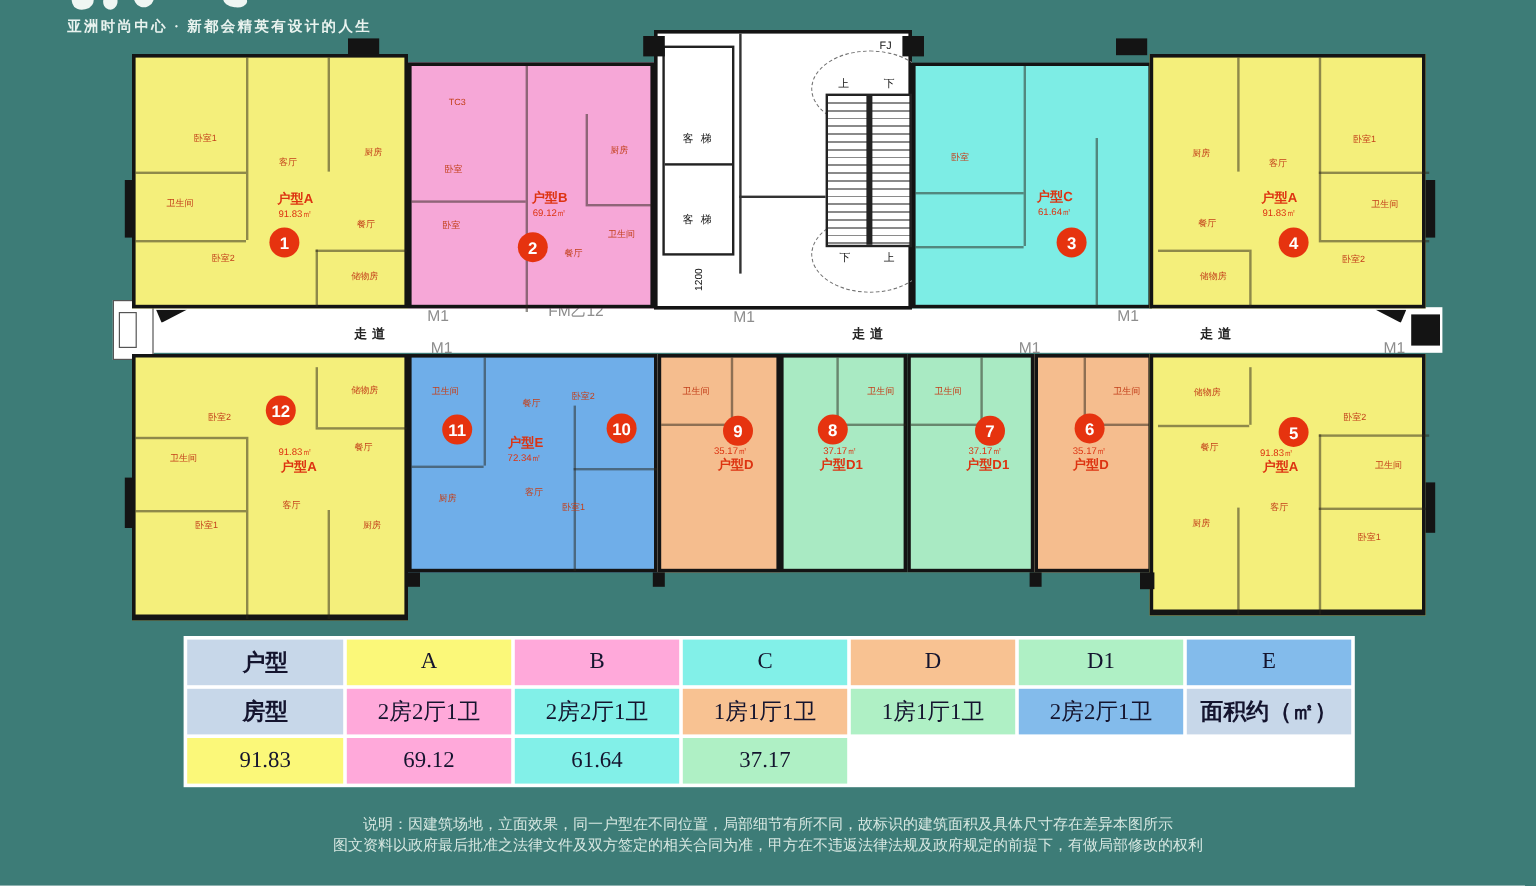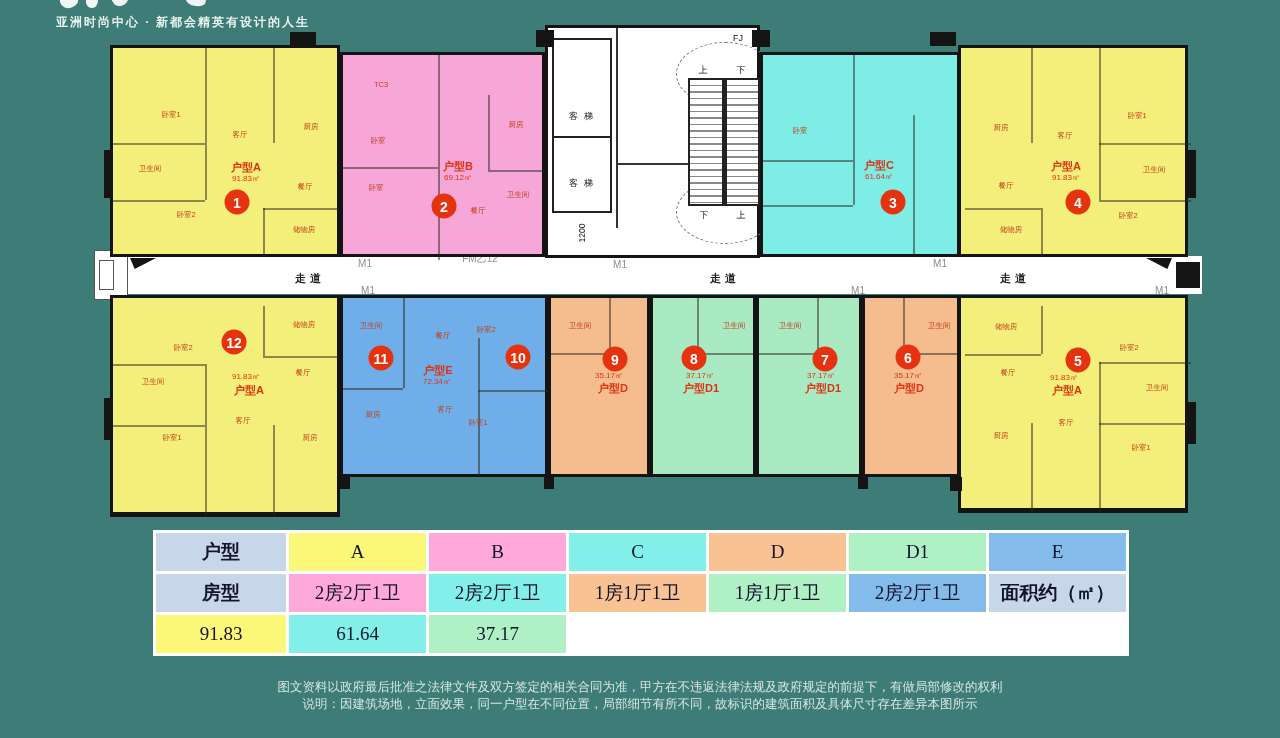--- a/index.html
+++ b/index.html
@@ -28,21 +28,21 @@
   .pl.v{width:2px}.pl.h{height:2px}
   
   .tab{position:absolute;background:#141414}
   .wedge{position:absolute;background:#141414;clip-path:polygon(0 0,100% 0,18% 100%)}
   .wedge.r{clip-path:polygon(0 0,100% 0,82% 100%)}
   
   .corridor{position:absolute;left:96px;top:256px;width:1106px;height:38px;background:#fff}
   .cap{position:absolute;background:#fff;border:1px solid #555;box-sizing:border-box}
   .cdlabel{position:absolute;transform:translate(-50%,-50%);font-size:11px;font-weight:bold;
            color:#222;letter-spacing:4px;white-space:nowrap}
-  .m1{position:absolute;transform:translate(-50%,-50%);font-size:10px;color:#8d8d8d;white-space:nowrap}
+  .m1{position:absolute;transform:translate(-50%,-50%);font-size:13px;color:#8d8d8d;white-space:nowrap}
   
   .core{position:absolute;left:545px;top:25px;width:215px;height:233px;background:#fff;
         border:3px solid #141414;box-sizing:border-box}
   .elev{position:absolute;left:4px;top:10px;width:60px;height:175px;border:2px solid #222;
         background:#fff;box-sizing:border-box}
   .elev .div{position:absolute;left:0;top:96px;width:100%;height:2px;background:#222}
   .corelabel{position:absolute;transform:translate(-50%,-50%);font-size:9px;color:#111;
              letter-spacing:6px;white-space:nowrap}
   .small{position:absolute;transform:translate(-50%,-50%);font-size:9px;color:#111;white-space:nowrap}
   .stair{position:absolute;left:140px;top:50px;width:72px;height:128px;border:2px solid #222;
@@ -292,22 +292,23 @@
 
     <div class="cell hcol">房型</div>
     <div class="cell cB">2房2厅1卫</div>
     <div class="cell cC">2房2厅1卫</div>
     <div class="cell cD">1房1厅1卫</div>
     <div class="cell cD1">1房1厅1卫</div>
     <div class="cell cE">2房2厅1卫</div>
 
     <div class="cell hcol">面积约（㎡）</div>
     <div class="cell cA">91.83</div>
+    <div class="cell cB">69.12</div>
     <div class="cell cC">61.64</div>
     <div class="cell cD1">37.17</div>
   </div>
 
   <div class="disc">
+    <span>说明：因建筑场地，立面效果，同一户型在不同位置，局部细节有所不同，故标识的建筑面积及具体尺寸存在差异本图所示</span>
     <span>图文资料以政府最后批准之法律文件及双方签定的相关合同为准，甲方在不违返法律法规及政府规定的前提下，有做局部修改的权利</span>
-    <span>说明：因建筑场地，立面效果，同一户型在不同位置，局部细节有所不同，故标识的建筑面积及具体尺寸存在差异本图所示</span>
   </div>
 
 </div>
 
 </body></html>

